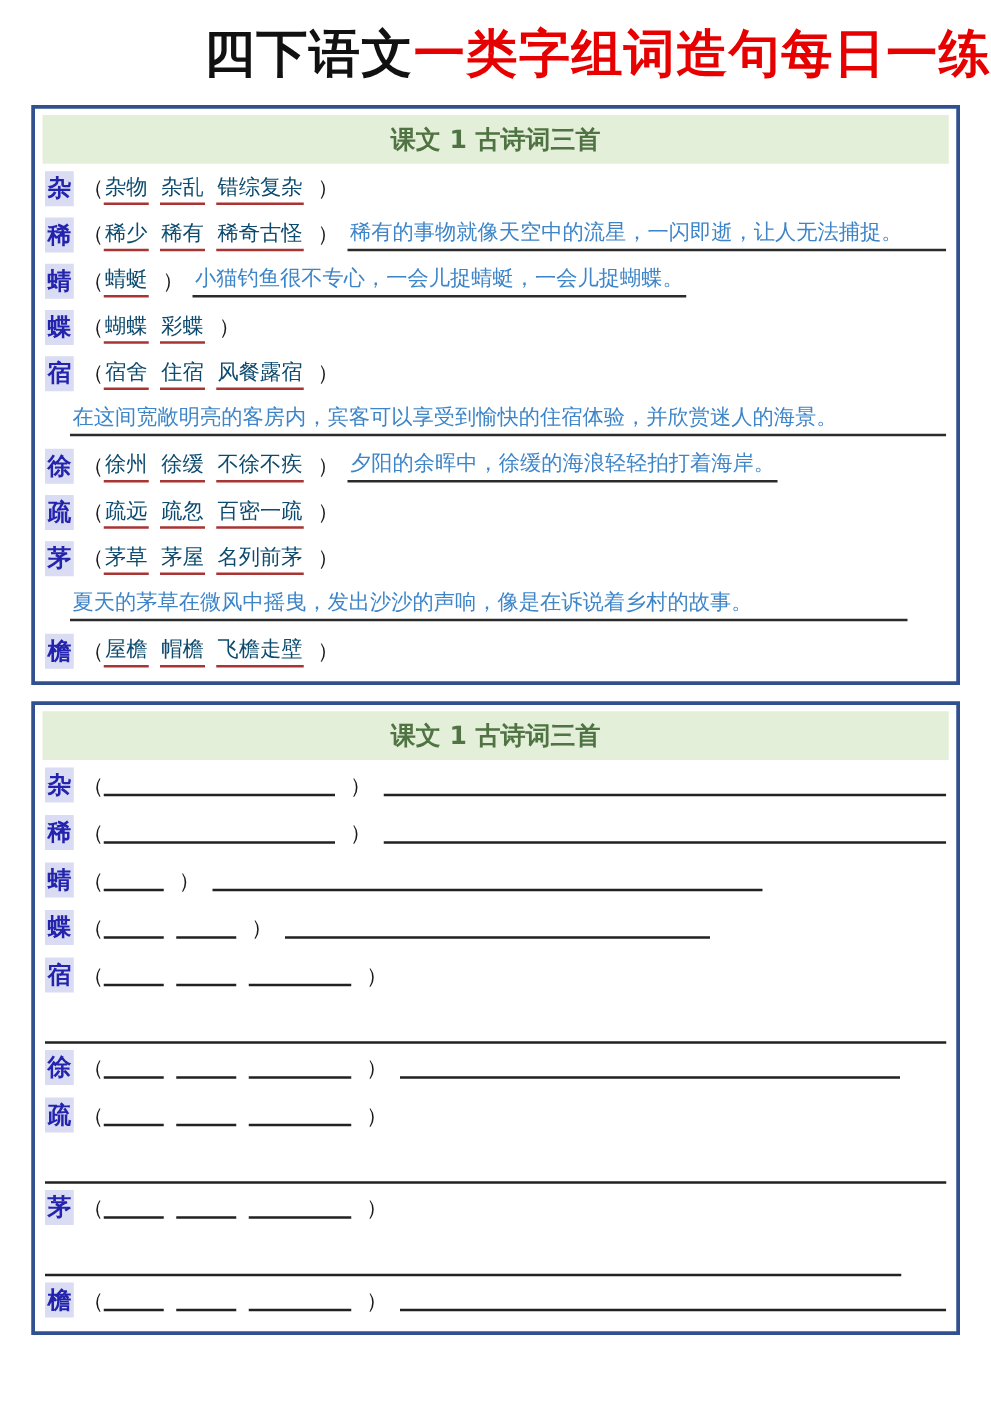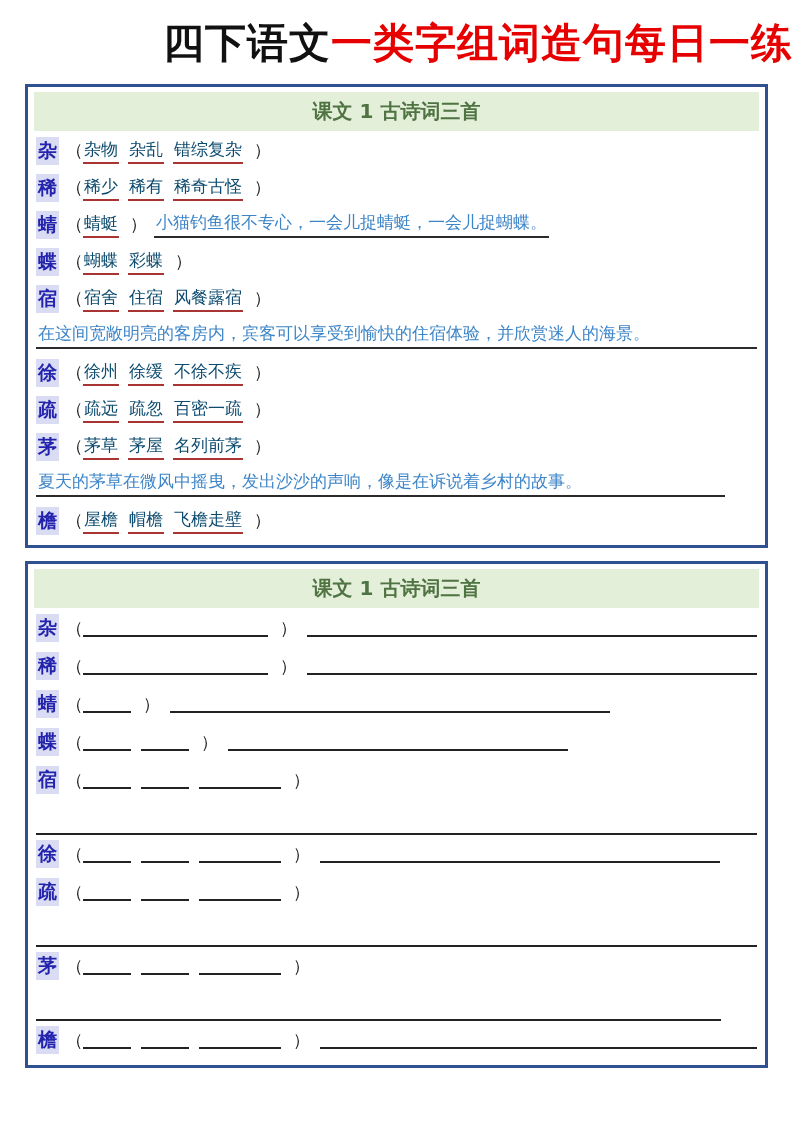--- a/index.html
+++ b/index.html
@@ -26,21 +26,21 @@
   .pa{color:#1a1a1a;font-size:17px;flex:0 0 auto;}
   .pa.close{margin-left:2px;}
 
   .word{color:#0c4a6e;border-bottom:2px solid #a83434;padding:0 1px 1px 1px;
     margin:0 9px 0 0;flex:0 0 auto;}
   .word:first-of-type{margin-left:1px;}
 
   .sent{color:#3d85c8;border-bottom:2px solid #2b2b2b;padding:0 2px 2px 2px;
     margin-left:7px;}
   .sent.grow{flex:1 1 auto;}
-  .sent-line{height:37px;display:flex;align-items:center;overflow:hidden;}
+  .sent-line{height:37px;display:flex;align-items:center;overflow:hidden;margin-left:20px;}
   .sent-line .sent{flex:1 1 auto;margin-left:0;font-size:17px;white-space:nowrap;}
   .sent-line .sent.w95{flex:0 0 auto;width:95%;}
 
   .blank{display:inline-block;border-bottom:2px solid #222;height:15px;
     margin-right:10px;flex:0 0 auto;}
   .blank.s{width:48px;}
   .blank.l{width:82px;}
   .blank.xl{width:185px;}
   .ansline{border-bottom:2px solid #222;height:15px;margin-left:10px;flex:0 0 auto;}
   .ansline.grow{flex:1 1 auto;}
@@ -75,20 +75,21 @@
         <span class="pa close">）</span>
       </div>
 
       <div class="row">
         <span class="hz">稀</span>
         <span class="pa">（</span>
         <span class="word">稀少</span>
         <span class="word">稀有</span>
         <span class="word">稀奇古怪</span>
         <span class="pa close">）</span>
+        <span class="sent grow">稀有的事物就像天空中的流星，一闪即逝，让人无法捕捉。</span>
       </div>
 
       <div class="row">
         <span class="hz">蜻</span>
         <span class="pa">（</span>
         <span class="word">蜻蜓</span>
         <span class="pa close">）</span>
         <span class="sent">小猫钓鱼很不专心，一会儿捉蜻蜓，一会儿捉蝴蝶。</span>
       </div>
 
@@ -112,20 +113,21 @@
         <span class="sent">在这间宽敞明亮的客房内，宾客可以享受到愉快的住宿体验，并欣赏迷人的海景。</span>
       </div>
 
       <div class="row">
         <span class="hz">徐</span>
         <span class="pa">（</span>
         <span class="word">徐州</span>
         <span class="word">徐缓</span>
         <span class="word">不徐不疾</span>
         <span class="pa close">）</span>
+        <span class="sent">夕阳的余晖中，徐缓的海浪轻轻拍打着海岸。</span>
       </div>
 
       <div class="row">
         <span class="hz">疏</span>
         <span class="pa">（</span>
         <span class="word">疏远</span>
         <span class="word">疏忽</span>
         <span class="word">百密一疏</span>
         <span class="pa close">）</span>
       </div>

